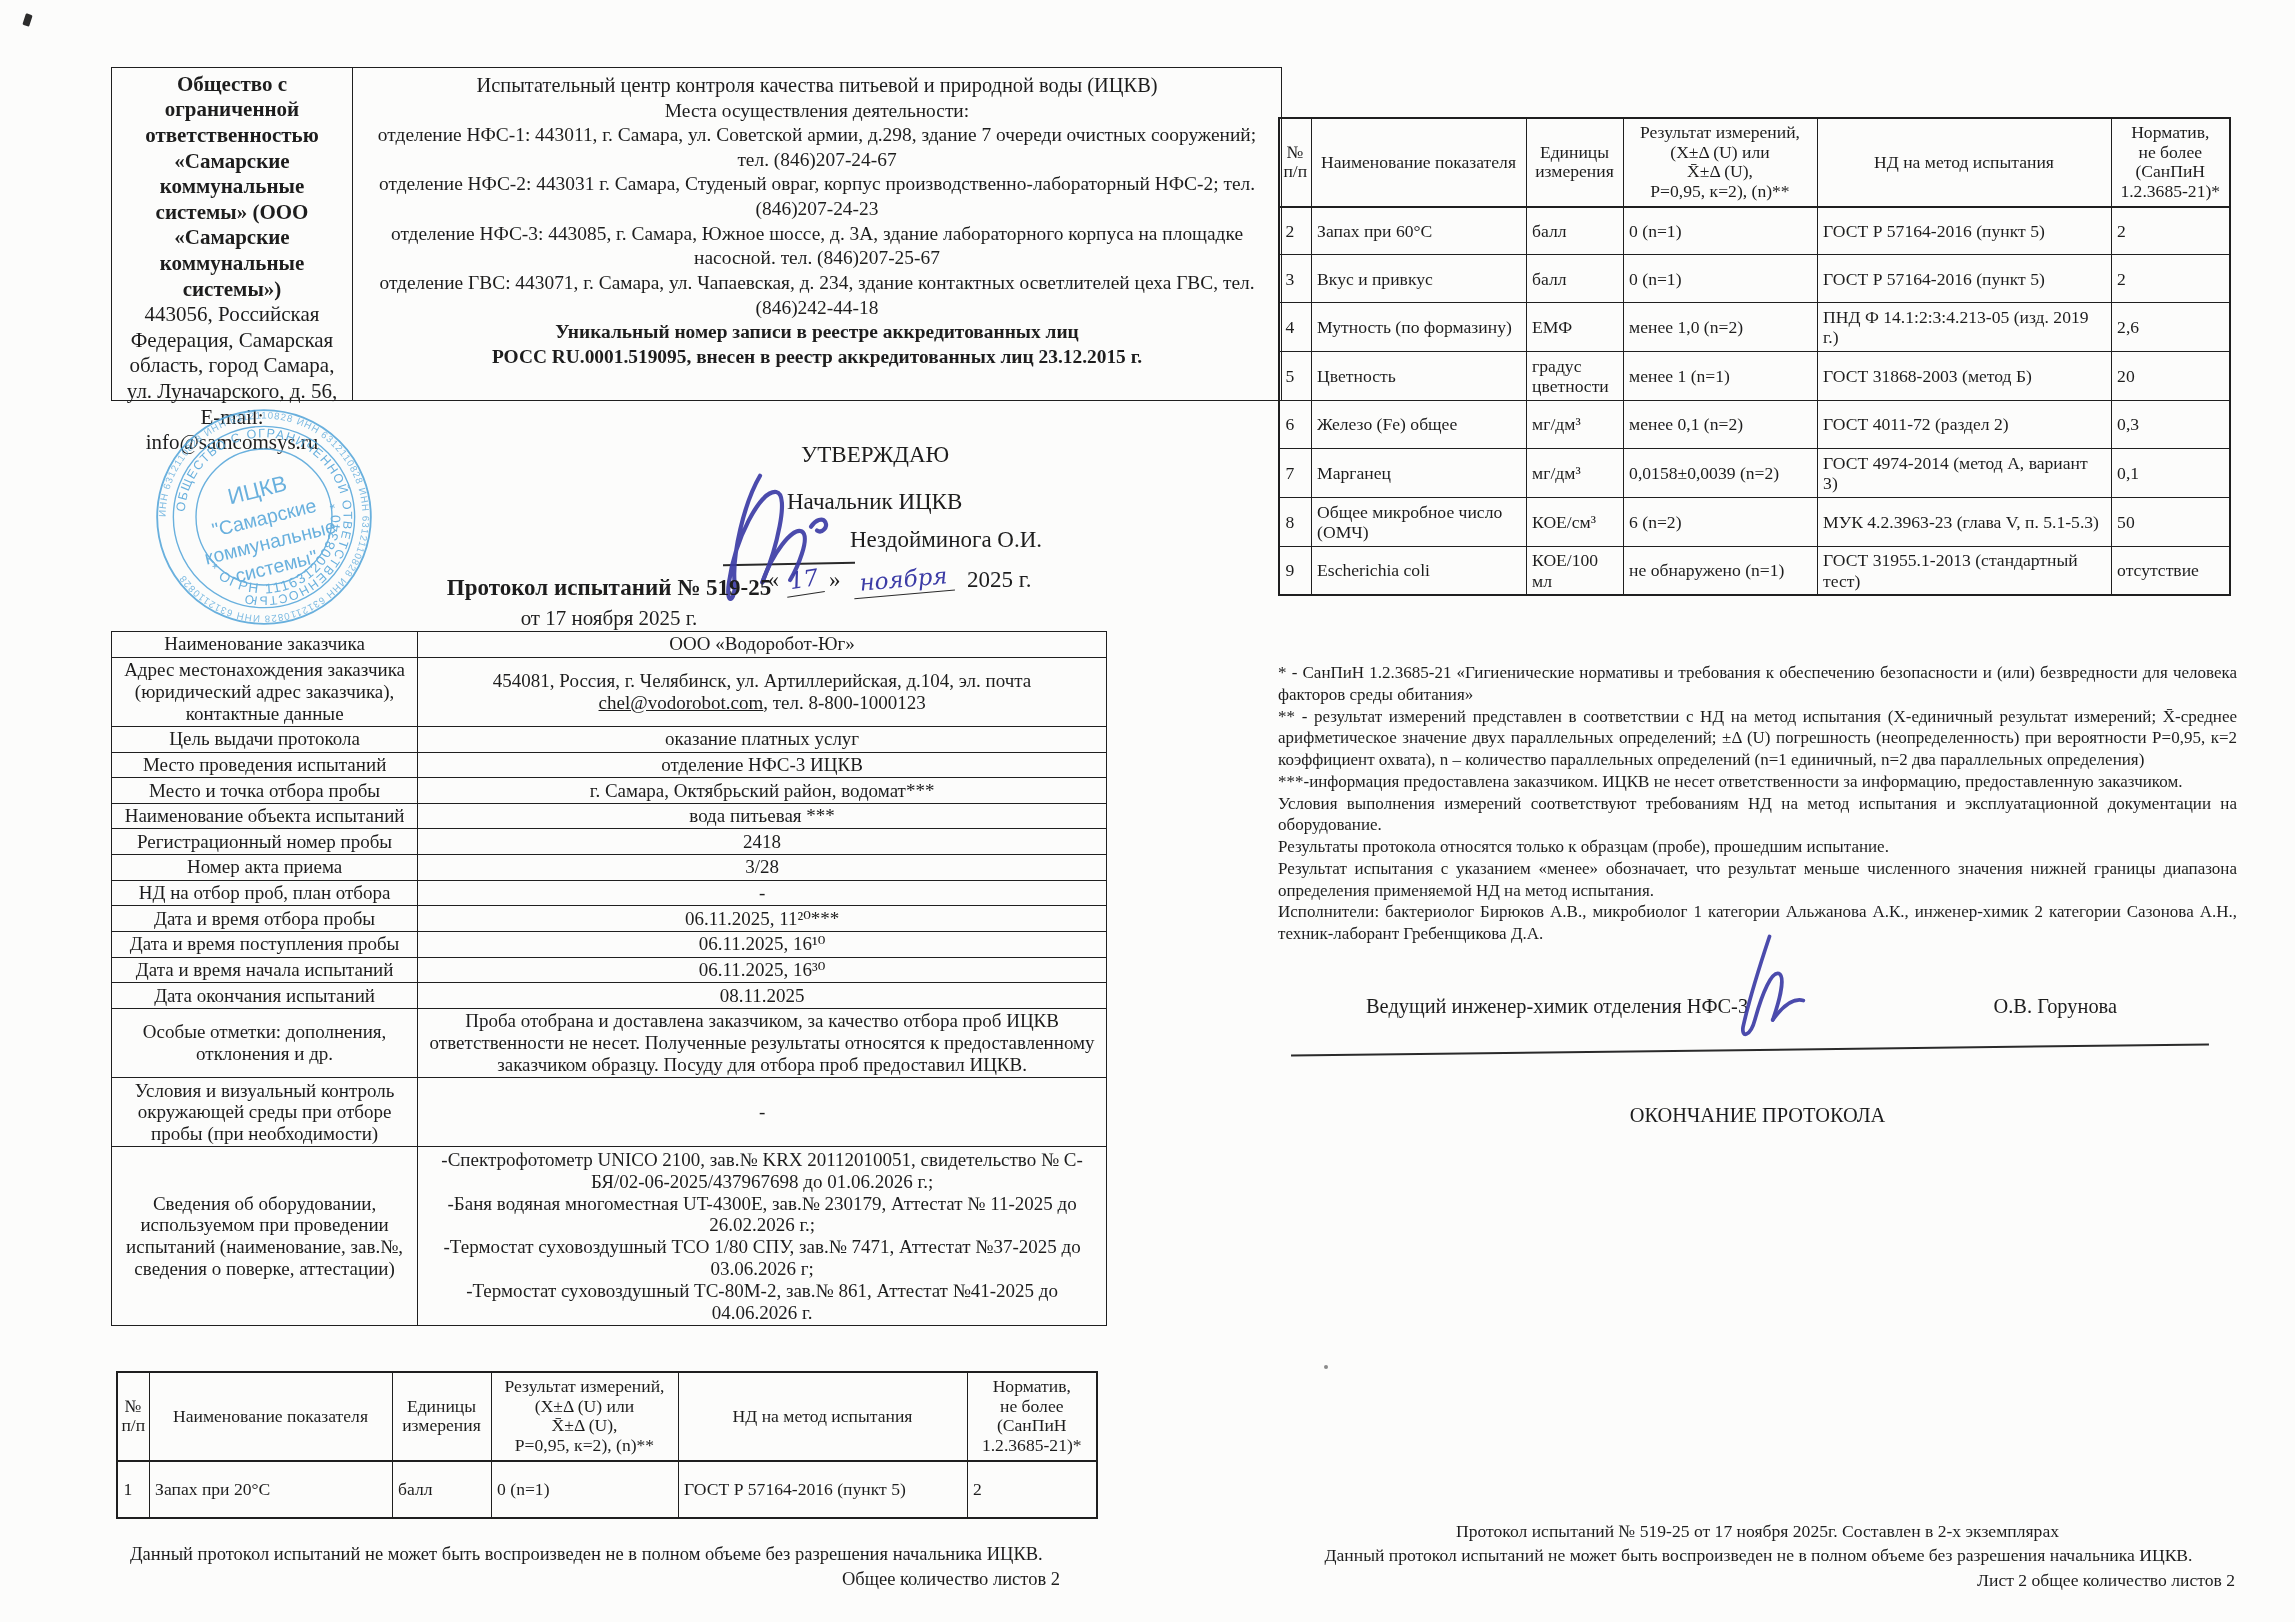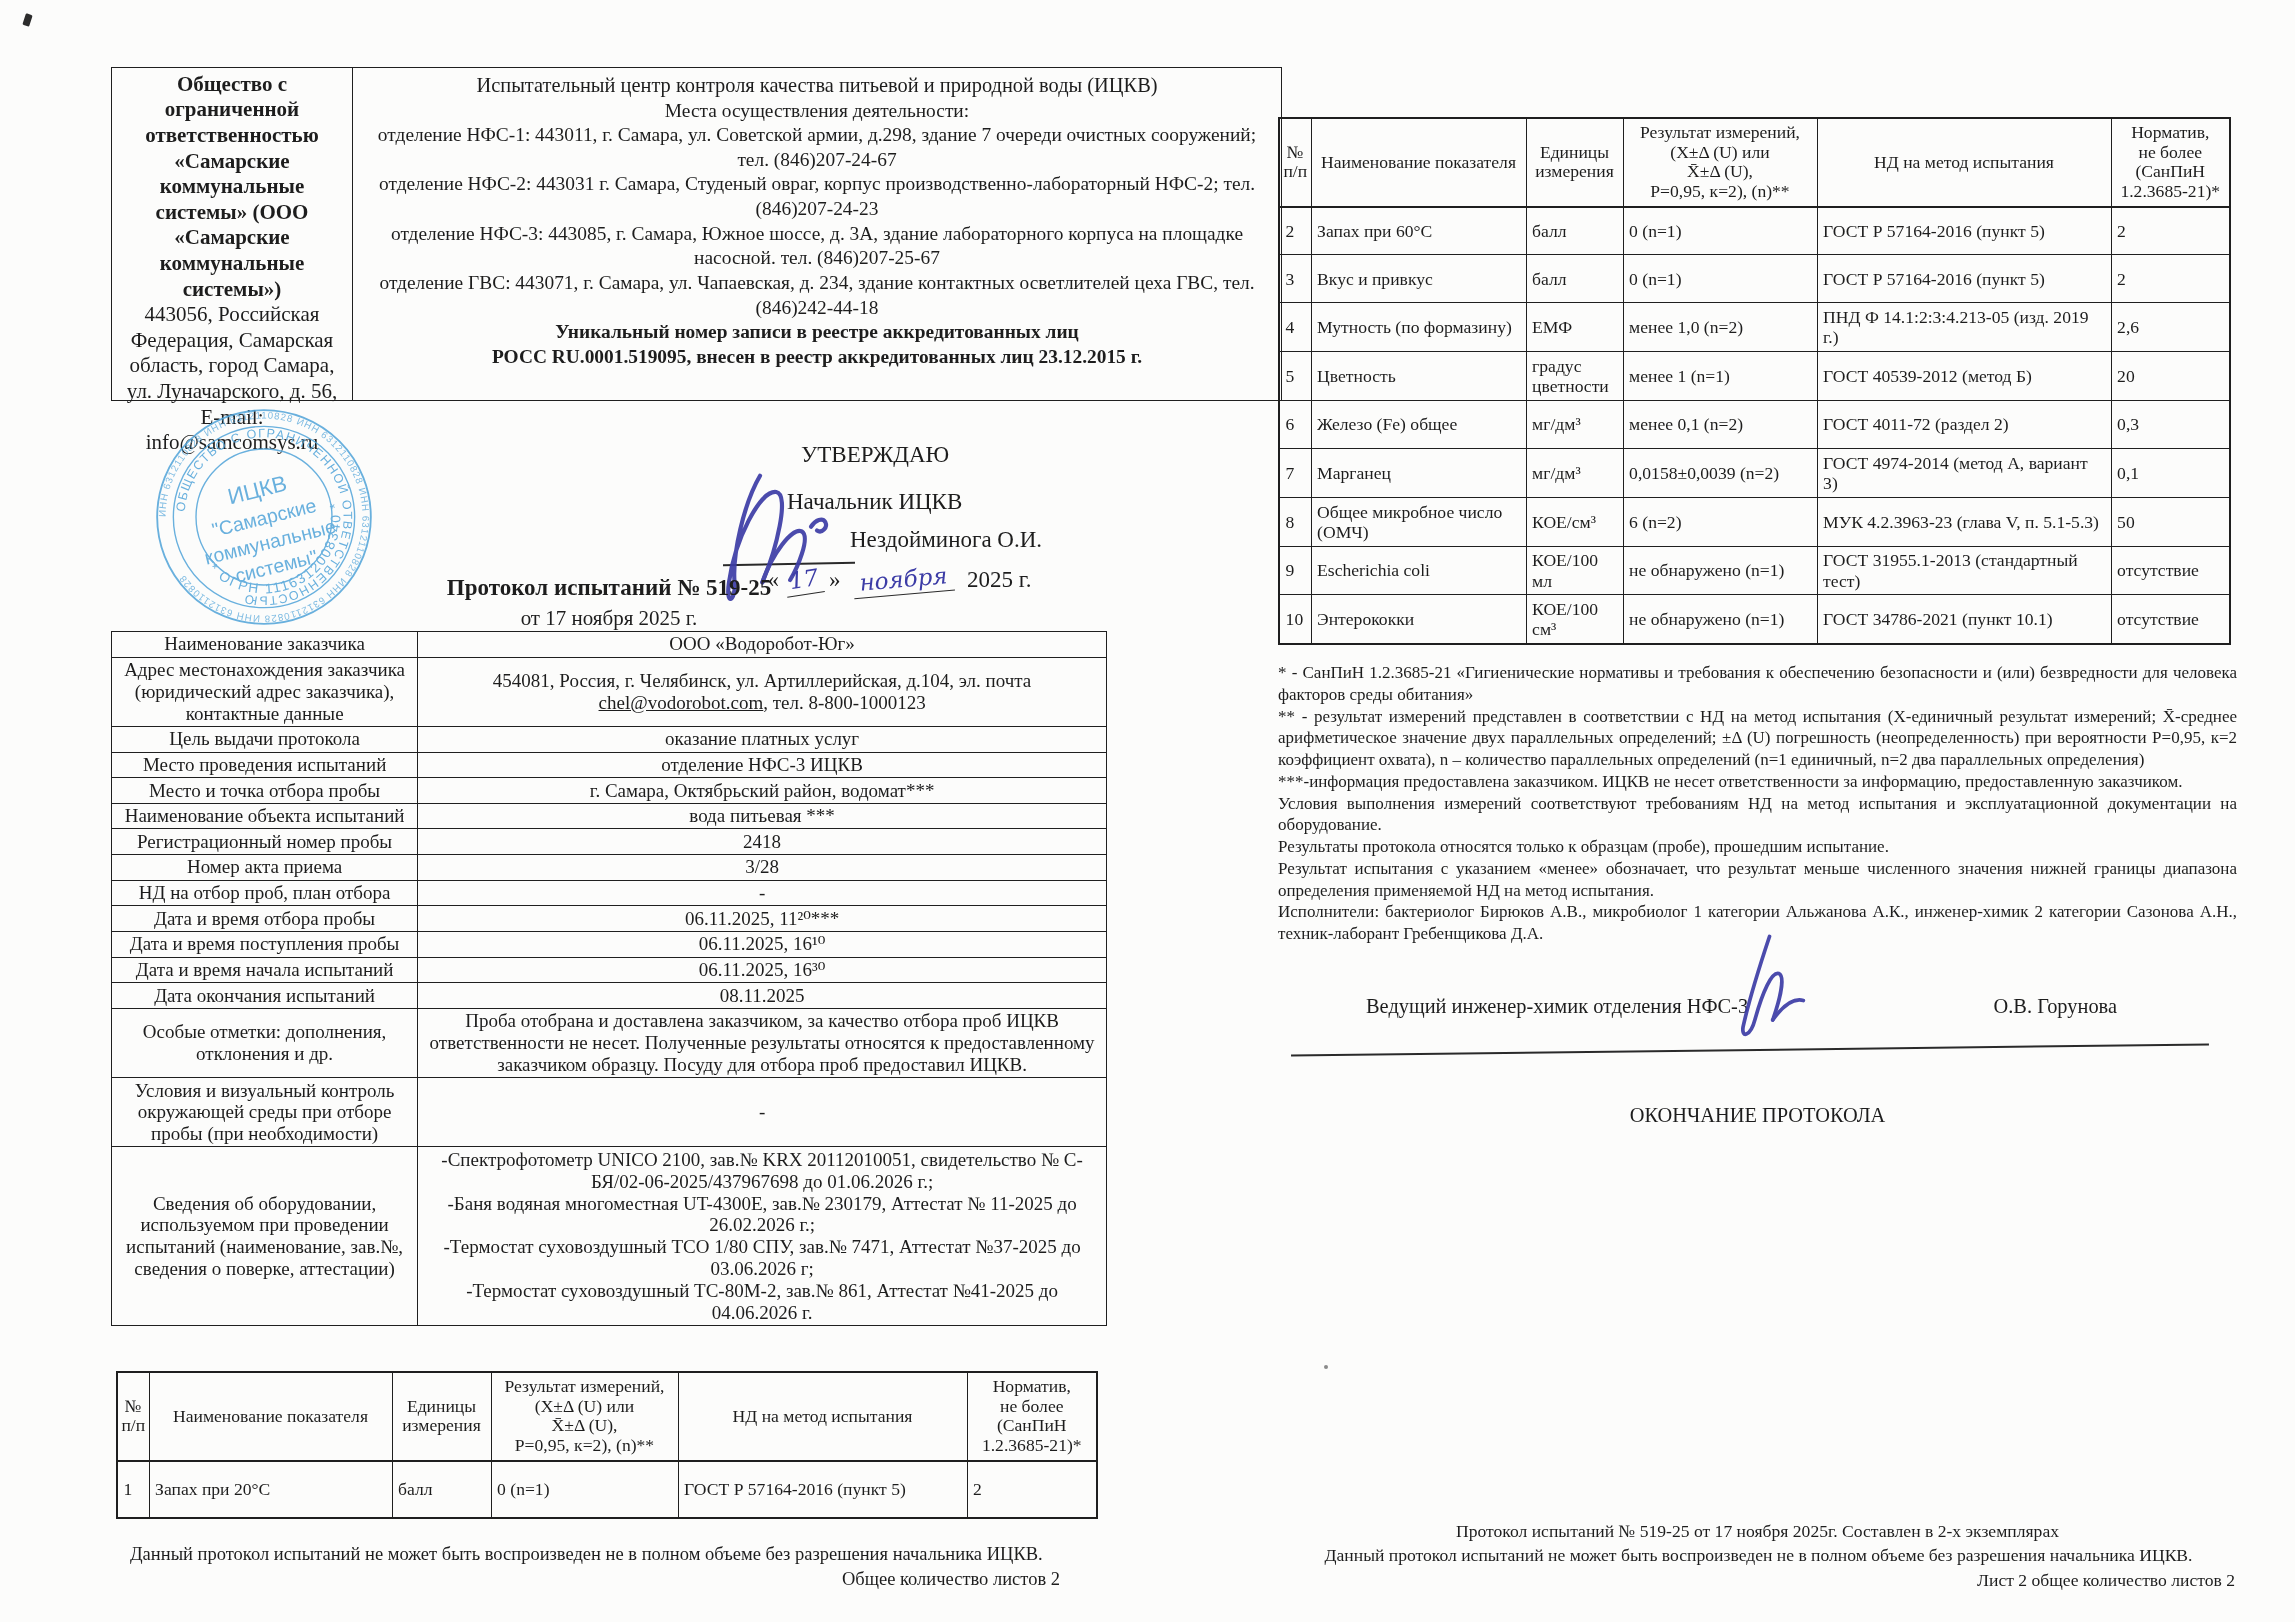--- a/index.html
+++ b/index.html
@@ -326,21 +326,21 @@
             <td>ЕМФ</td>
             <td>менее 1,0 (n=2)</td>
             <td>ПНД Ф 14.1:2:3:4.213-05 (изд. 2019 г.)</td>
             <td>2,6</td>
           </tr>
           <tr>
             <td>5</td>
             <td>Цветность</td>
             <td>градус цветности</td>
             <td>менее 1 (n=1)</td>
-            <td>ГОСТ 40539-2012 (метод Б)</td>
+            <td>ГОСТ 31868-2003 (метод Б)</td>
             <td>20</td>
           </tr>
           <tr>
             <td>6</td>
             <td>Железо (Fe) общее</td>
             <td>мг/дм³</td>
             <td>менее 0,1 (n=2)</td>
             <td>ГОСТ 4011-72 (раздел 2)</td>
             <td>0,3</td>
           </tr>
@@ -359,28 +359,20 @@
             <td>6 (n=2)</td>
             <td>МУК 4.2.3963-23 (глава V, п. 5.1-5.3)</td>
             <td>50</td>
           </tr>
           <tr>
             <td>9</td>
             <td>Escherichia coli</td>
             <td>КОЕ/100 мл</td>
             <td>не обнаружено (n=1)</td>
             <td>ГОСТ 31955.1-2013 (стандартный тест)</td>
-            <td>отсутствие</td>
-          </tr>
-          <tr>
-            <td>10</td>
-            <td>Энтерококки</td>
-            <td>КОЕ/100 см³</td>
-            <td>не обнаружено (n=1)</td>
-            <td>ГОСТ 34786-2021 (пункт 10.1)</td>
             <td>отсутствие</td>
           </tr>
         </tbody>
       </table>
   </div>
 
   <div class="abs fnotes">
       <div class="fnote">* - СанПиН 1.2.3685-21 «Гигиенические нормативы и требования к обеспечению безопасности и (или) безвредности для человека факторов среды обитания»</div>
       <div class="fnote">** - результат измерений представлен в соответствии с НД на метод испытания (Х-единичный результат измерений; X̄-среднее арифметическое значение двух параллельных определений; ±Δ (U) погрешность (неопределенность) при вероятности Р=0,95, к=2 коэффициент охвата), n – количество параллельных определений (n=1 единичный, n=2 два параллельных определения)</div>
       <div class="fnote">***-информация предоставлена заказчиком. ИЦКВ не несет ответственности за информацию, предоставленную заказчиком.</div>

